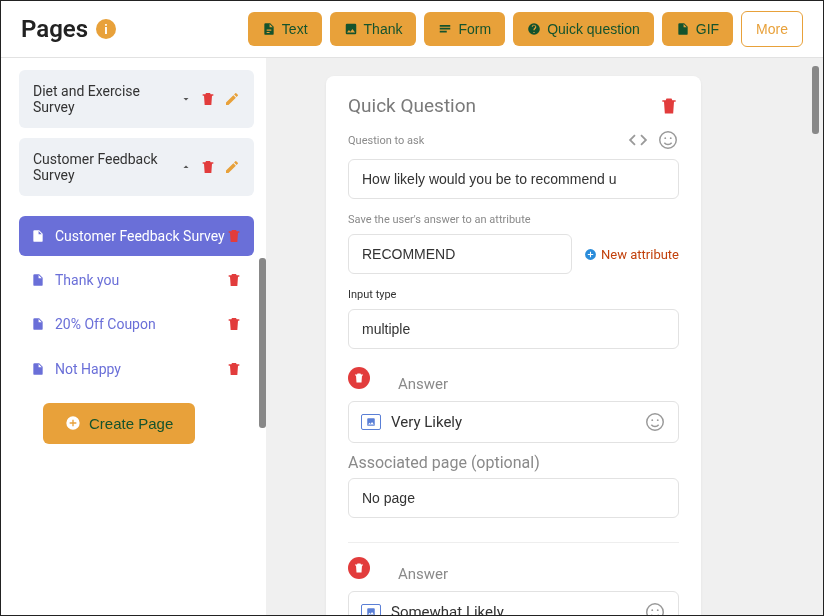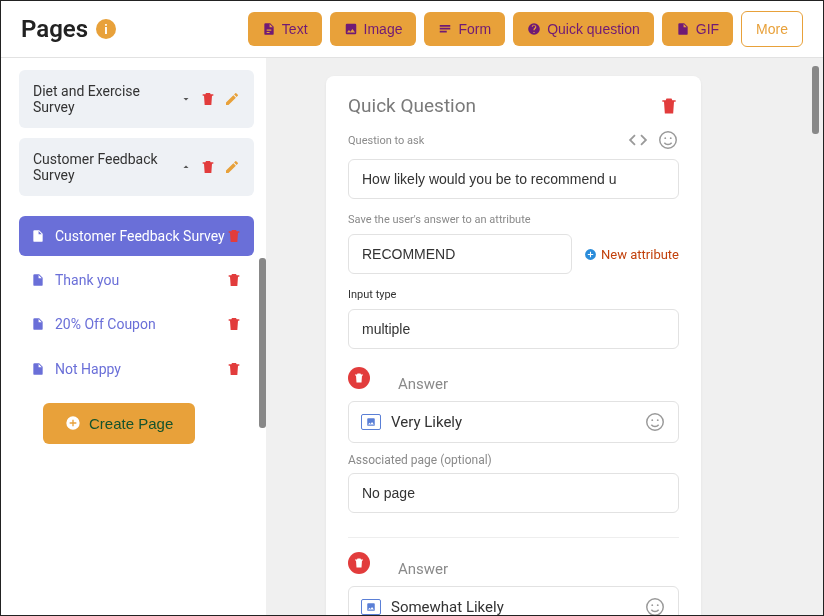--- a/index.html
+++ b/index.html
@@ -1,20 +1,20 @@
 <!DOCTYPE html>
 <html><head>
 <meta charset="utf-8">
 <style>
 * { box-sizing: border-box; margin: 0; padding: 0; }
 body { font-family: -apple-system, BlinkMacSystemFont, "Segoe UI", Roboto, sans-serif; background: #fff; width: 824px; height: 616px; overflow: hidden; border: 1px solid #222; }
 .topbar { display: flex; align-items: center; padding: 10px 20px; border-bottom: 1px solid #e2e2e2; gap: 8px; }
 .title { font-size: 24px; font-weight: 600; color: #222; margin-right: auto; display: flex; align-items: center; gap: 8px; }
 .info-badge { width: 20px; height: 20px; border-radius: 50%; background: #e8a13a; color: #fff; display: inline-flex; align-items: center; justify-content: center; font-size: 13px; font-weight: 700; }
-.btn { background: #e8a13a; color: #701a75; border: none; border-radius: 6px; padding: 9px 14px; font-size: 14px; font-weight: 500; cursor: pointer; display: inline-flex; align-items: center; gap: 6px; }
+.btn { background: #e8a13a; color: #14532d; border: none; border-radius: 6px; padding: 9px 14px; font-size: 14px; font-weight: 500; cursor: pointer; display: inline-flex; align-items: center; gap: 6px; }
 .btn-outline { background: #fff; color: #e8a13a; border: 1px solid #e8a13a; }
 .icon-sm { width: 14px; height: 14px; fill: currentColor; }
 .main { display: flex; height: calc(616px - 58px); }
 .sidebar { width: 265px; padding: 12px 12px 12px 18px; overflow-y: auto; position: relative; }
 .sidebar-scroll { position: absolute; right: 0; top: 200px; width: 7px; height: 170px; background: #888; border-radius: 3px; }
 .group { background: #eef1f5; border-radius: 6px; padding: 13px 14px; margin-bottom: 10px; display: flex; align-items: center; cursor: pointer; }
 .group-label { font-size: 14px; color: #333; flex: 1; }
 .group-actions { display: flex; align-items: center; gap: 8px; }
 .chev { width: 12px; height: 12px; fill: #555; }
 .trash { width: 16px; height: 16px; fill: #e23c3c; cursor: pointer; }
@@ -45,42 +45,42 @@
 .plus-circ { width: 13px; height: 13px; fill: #2a8cda; }
 .answer-block { margin-bottom: 10px; }
 .answer-head { display: flex; align-items: center; gap: 10px; margin-bottom: 8px; }
 .del-circ { width: 22px; height: 22px; border-radius: 50%; background: #e23c3c; display: inline-flex; align-items: center; justify-content: center; cursor: pointer; }
 .del-circ svg { width: 12px; height: 12px; fill: #fff; }
 .answer-label { font-size: 15px; color: #8a8a8a; margin-left: 18px; margin-top: 12px; }
 .answer-row { display: flex; align-items: center; gap: 10px; border: 1px solid #e2e2e2; border-radius: 6px; padding: 9px 12px; margin-bottom: 10px; }
 .img-thumb { width: 20px; height: 16px; border: 1px solid #5a7fd6; border-radius: 2px; display: inline-flex; align-items: center; justify-content: center; }
 .img-thumb svg { width: 12px; height: 10px; fill: #5a7fd6; }
 .answer-text { font-size: 15px; color: #333; flex: 1; }
-.sub-label { font-size: 12px; color: #8a8a8a; margin-bottom: 6px; }
+.sub-label { font-size: 16px; color: #8a8a8a; margin-bottom: 6px; }
 hr.divider { border: none; border-top: 1px solid #eee; margin: 4px 0 10px; }
 </style>
 </head>
 <body>
 
 <div class="topbar">
   <div class="title">
     <span>Pages</span>
     <span class="info-badge">i</span>
   </div>
   <button class="btn">
     <svg class="icon-sm" viewBox="0 0 24 24">
         <path d="M14 2H6a2 2 0 0 0-2 2v16a2 2 0 0 0 2 2h12a2 2 0 0 0 2-2V8zM13 9V3.5L18.5 9zM8 13h8v2H8zm0 4h5v2H8z"></path>
       </svg>
     <span>Text</span>
   </button>
   <button class="btn">
     <svg class="icon-sm" viewBox="0 0 24 24">
         <path d="M21 19V5a2 2 0 0 0-2-2H5a2 2 0 0 0-2 2v14a2 2 0 0 0 2 2h14a2 2 0 0 0 2-2zM8.5 13.5l2.5 3 3.5-4.5L19 18H5z"></path>
       </svg>
-    <span>Image</span>
+    <span>Thank</span>
   </button>
   <button class="btn">
     <svg class="icon-sm" viewBox="0 0 24 24">
         <path d="M3 5h18v3H3zm0 5h18v3H3zm0 5h12v3H3z"></path>
       </svg>
     <span>Form</span>
   </button>
   <button class="btn">
     <svg class="icon-sm" viewBox="0 0 24 24">
         <path d="M12 2a10 10 0 1 0 10 10A10 10 0 0 0 12 2zm1 17h-2v-2h2zm2.07-7.75l-.9.92A3.4 3.4 0 0 0 13 14h-2v-.5a4 4 0 0 1 1.17-2.83l1.24-1.26A2 2 0 1 0 10 8H8a4 4 0 1 1 7.07 3.25z"></path>

